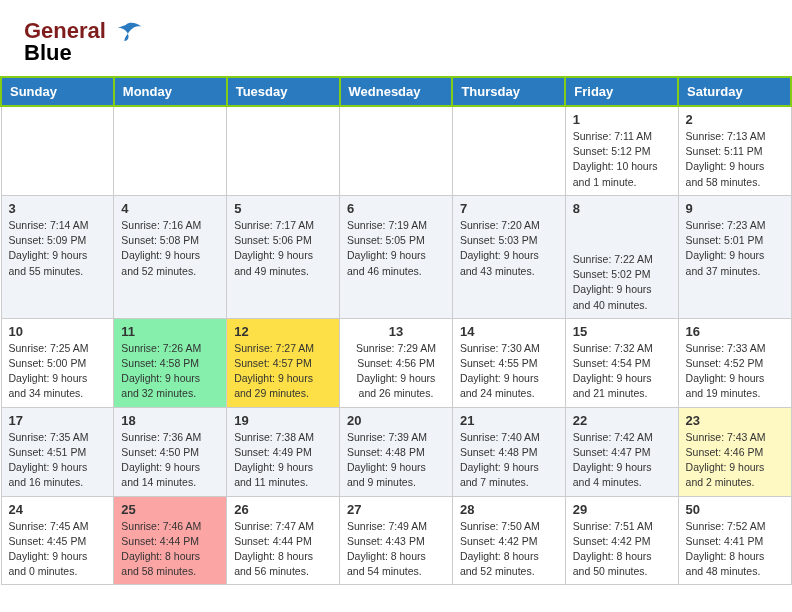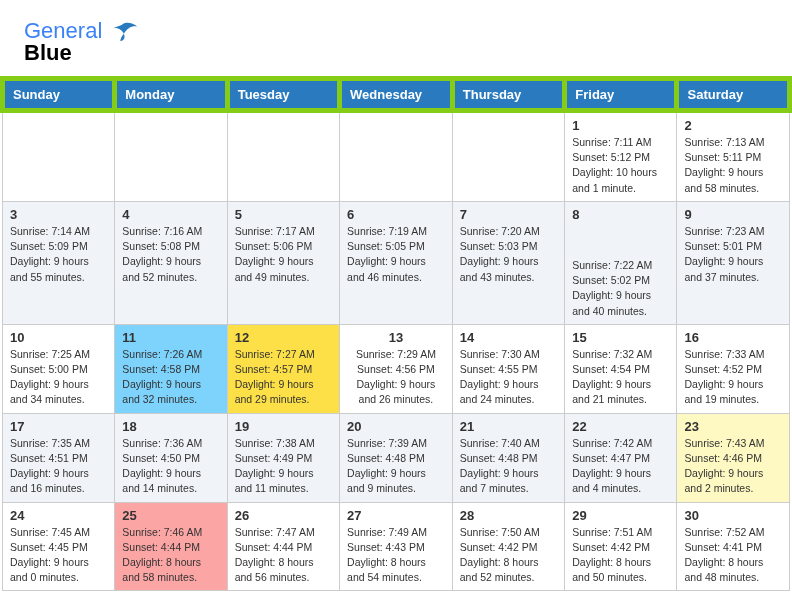--- a/index.html
+++ b/index.html
@@ -53,21 +53,21 @@
       border-collapse: collapse;
       margin: 0;
     }
     .calendar th {
       background: #2a7abf;
       color: #fff;
       font-size: 13px;
       font-weight: bold;
       padding: 6px 8px;
       text-align: left;
-      border: 5px solid #84cc16;
+      border: 2px solid #84cc16;
     }
     .calendar td {
       border: 1px solid #ccc;
       vertical-align: top;
       padding: 5px 7px;
       width: 113px;
       min-height: 80px;
       background: #fff;
       font-size: 11px;
       color: #333;
@@ -95,21 +95,21 @@
       background: #fff !important;
     }
   </style>
 </head>
 <body>
 
 <div class="page">
   <div class="header">
     <div class="logo">
       <div class="logo-row">
-        <span style="font-size:22px;font-weight:normal;color:#3b82f6;">General</span>
+        <span style="font-size:22px;font-weight:bold;color:#7f1d1d;">General</span>
         <svg class="logo-bird" viewBox="0 0 36 22">
           <path d="M18 4 C22 0, 30 2, 35 6 C28 5, 24 8, 20 14 C18 10, 14 7, 8 8 C12 6, 16 5, 18 4Z" fill="#2a7abf"></path>
           <path d="M20 14 C22 18, 20 22, 16 22 C17 18, 18 16, 20 14Z" fill="#2a7abf"></path>
         </svg>
       </div>
       <span style="font-size:22px;font-weight:bold;color:#000000;margin-top:-4px;">Blue</span>
     </div>
     <div class="title-area">
       <div class="month-title"></div>
       <div class="location-title"></div>
@@ -202,21 +202,21 @@
           </td>
         </tr>
         <tr>
           <td style="background: rgb(255, 255, 255);">
             <span class="day-num">10</span>
             <div class="day-detail" style="white-space: pre-line;">Sunrise: 7:25 AM
 Sunset: 5:00 PM
 Daylight: 9 hours
 and 34 minutes.</div>
           </td>
-          <td style="background: #7dd3fc;">
+          <td style="background: #86efac;">
             <span class="day-num">11</span>
             <div class="day-detail" style="white-space: pre-line;">Sunrise: 7:26 AM
 Sunset: 4:58 PM
 Daylight: 9 hours
 and 32 minutes.</div>
           </td>
           <td style="background: #fde047;">
             <span class="day-num">12</span>
             <div class="day-detail" style="white-space: pre-line;">Sunrise: 7:27 AM
 Sunset: 4:57 PM
@@ -340,21 +340,21 @@
 and 52 minutes.</div>
           </td>
           <td style="background: rgb(255, 255, 255);">
             <span class="day-num">29</span>
             <div class="day-detail" style="white-space: pre-line;">Sunrise: 7:51 AM
 Sunset: 4:42 PM
 Daylight: 8 hours
 and 50 minutes.</div>
           </td>
           <td style="background: rgb(255, 255, 255);">
-            <span class="day-num">30</span>
+            <span class="day-num">50</span>
             <div class="day-detail" style="white-space: pre-line;">Sunrise: 7:52 AM
 Sunset: 4:41 PM
 Daylight: 8 hours
 and 48 minutes.</div>
           </td>
         </tr>
       </tbody>
   </table>
 </div>
 

